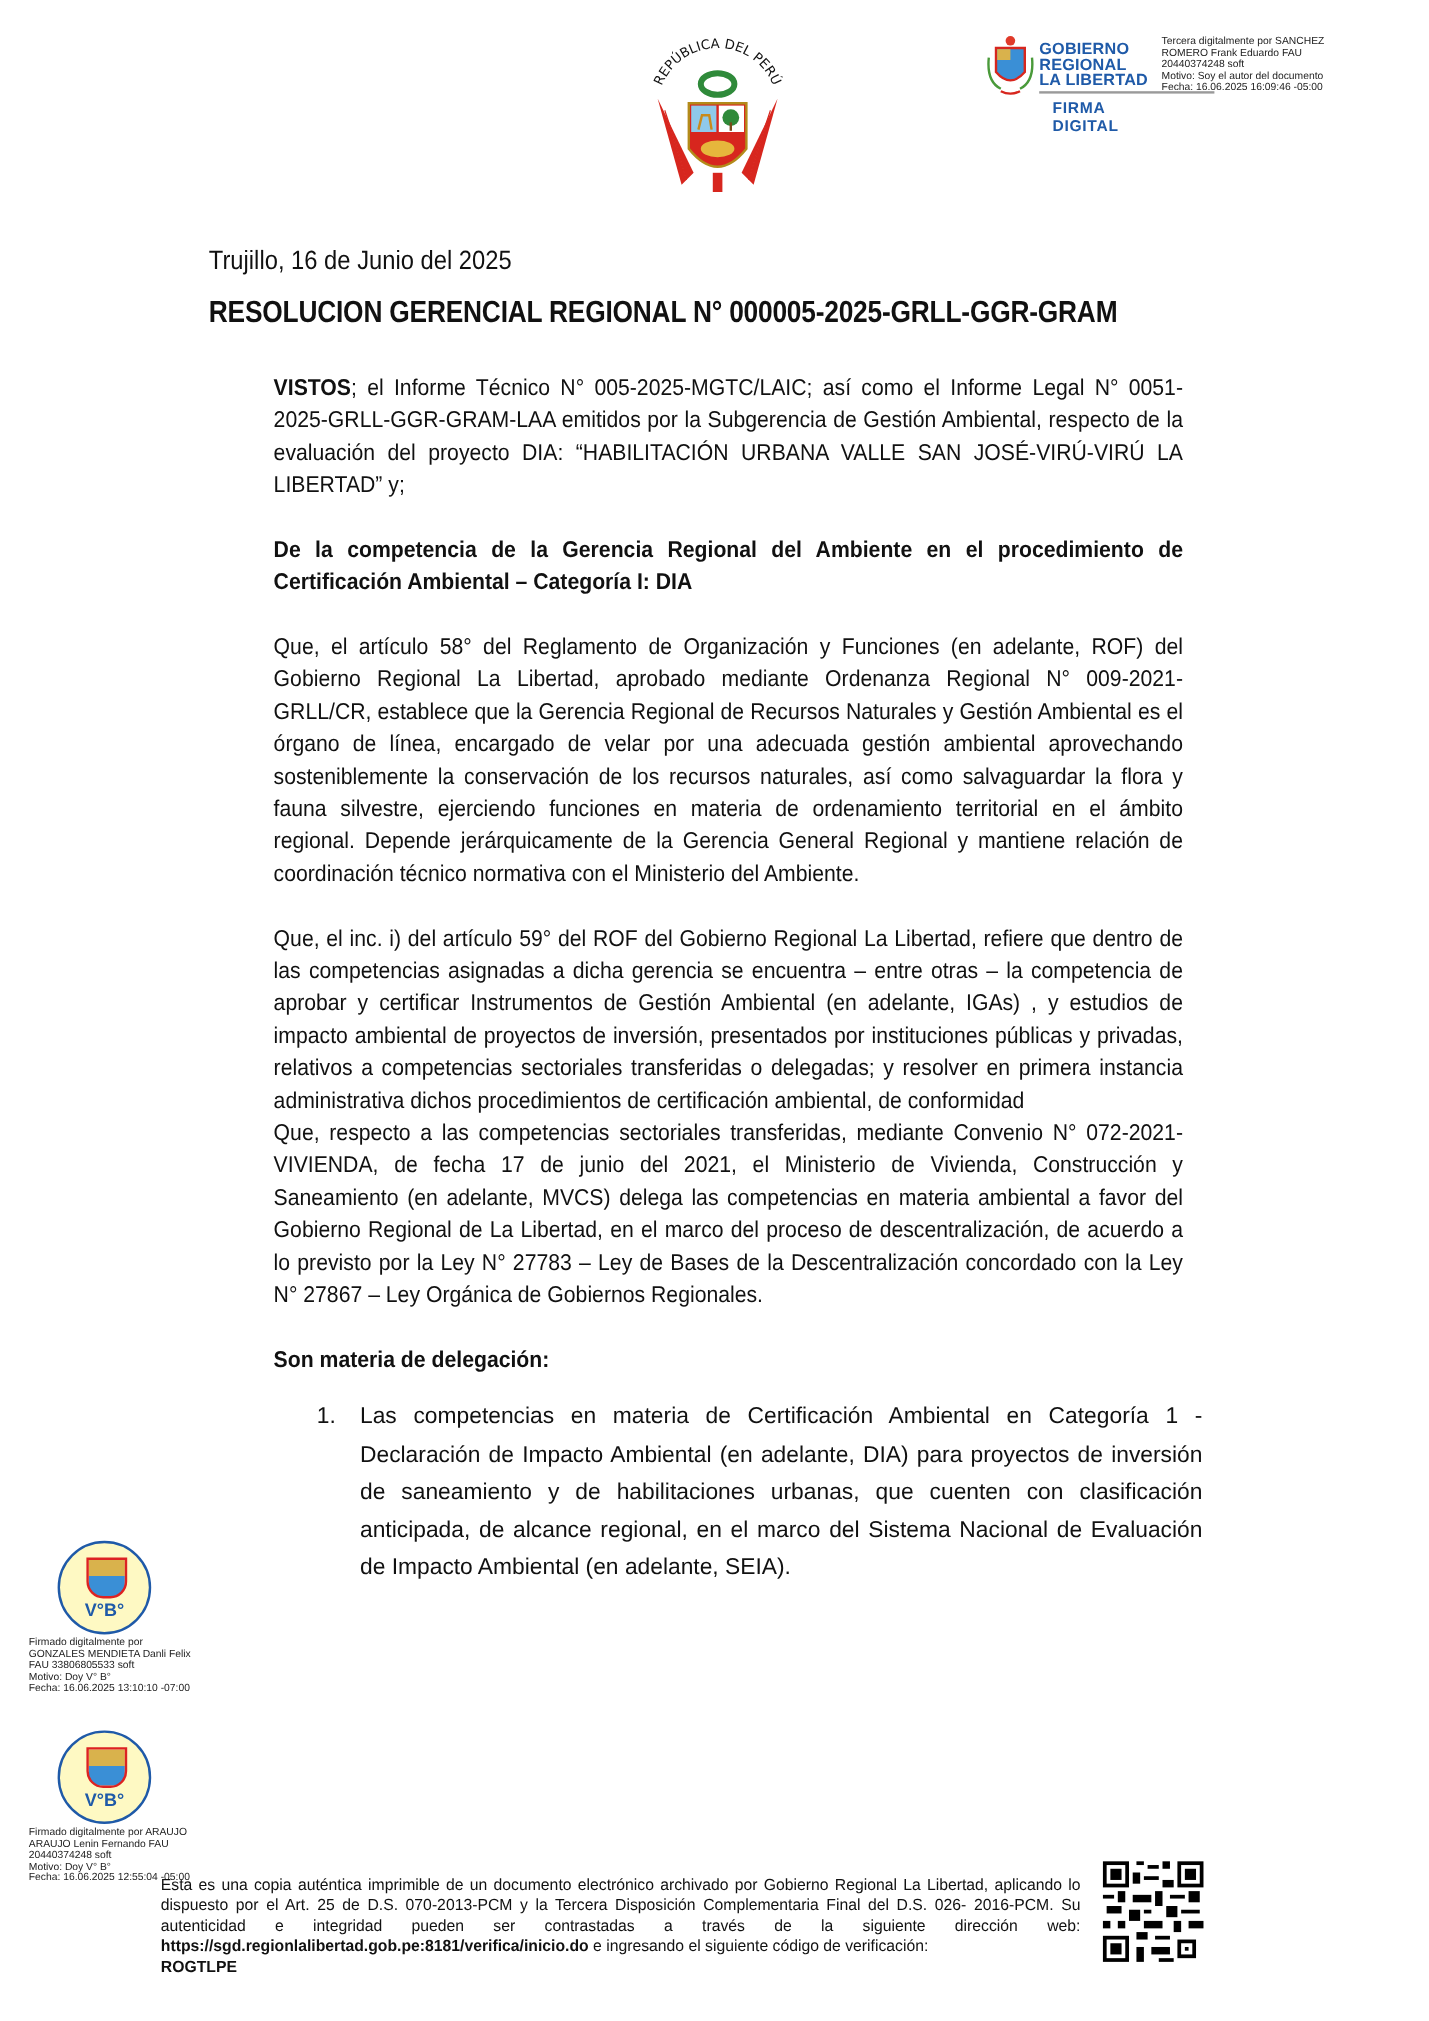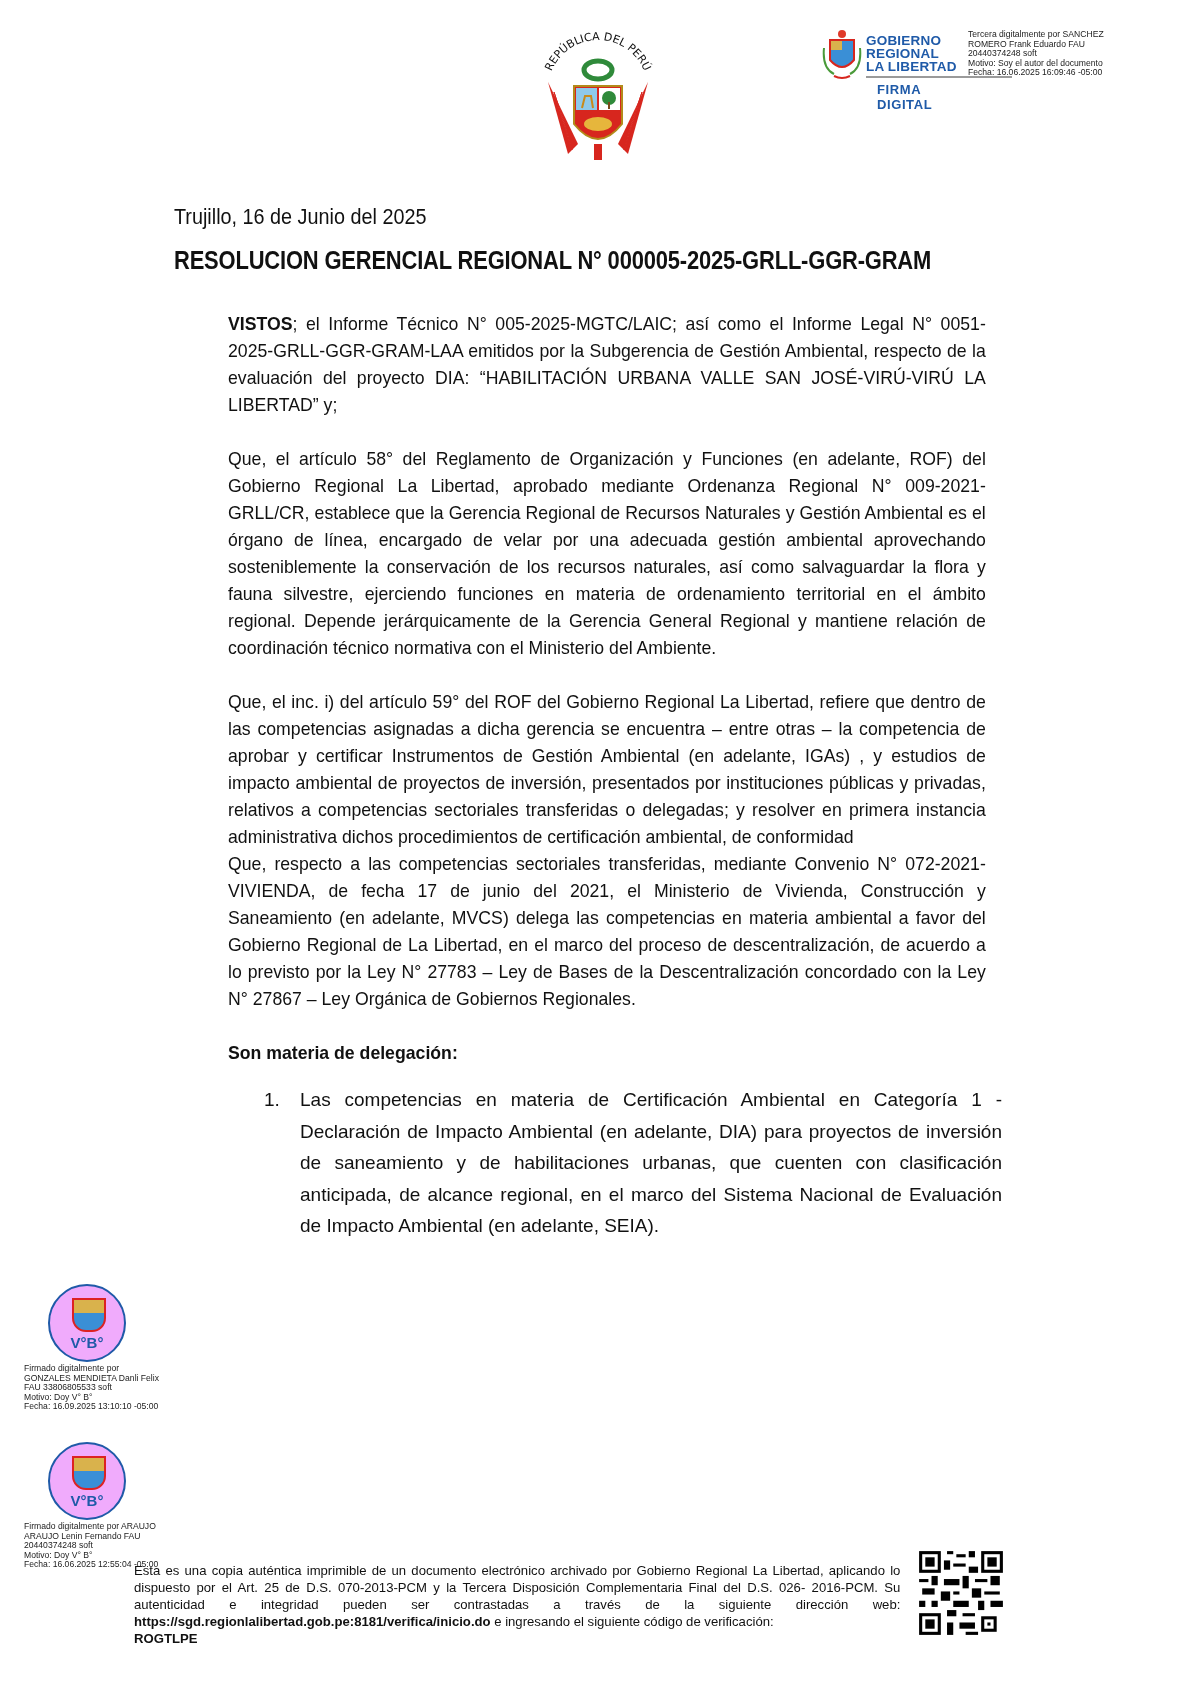--- a/index.html
+++ b/index.html
@@ -18,21 +18,21 @@
     
     #body { left:228px; top:310px; width:774px; font-size:19px; line-height:27px; }
     #body p { margin:0 16px 27px 0; text-align:justify; font-family:"Liberation Sans", sans-serif; }
     .cond { display:block; transform:scaleX(0.93); transform-origin:left; width:107.5%; }
     .b { font-weight:bold; }
     .li { display:flex; padding-left:36px; line-height:31.5px; }
     .li .num { width:36px; flex:none; }
     .li .txt { text-align:justify; flex:1; }
     
     .stamp { position:absolute; left:24px; width:160px; }
-    .seal { width:74px; height:74px; border:2px solid #1f5aa8; border-radius:50%; margin-left:24px; position:relative; background:#f0abfc; }
+    .seal { width:74px; height:74px; border:2px solid #1f5aa8; border-radius:50%; margin-left:24px; position:relative; background:#fef9c3; }
     .seal .shield { position:absolute; left:22px; top:12px; width:30px; height:30px; border:2px solid #d22; border-radius:0 0 14px 14px; background:linear-gradient(#d9b24c 0 45%, #3a8fd6 45% 100%); }
     .seal .vobo { position:absolute; left:0; right:0; top:48px; text-align:center; color:#1f5aa8; font-weight:bold; font-size:15px; }
     .stamp-text { font-size:8.6px; line-height:9.6px; color:#222; margin-top:2px; }
     
     #footer { left:134px; top:1562px; width:782px; font-size:13.4px; line-height:17px; text-align:justify; transform:scaleX(0.98); transform-origin:left; }
     #qr { left:916px; top:1548px; width:90px; height:90px; }
   </style>
 </head>
 <body>
 
@@ -82,20 +82,23 @@
   <div>Fecha: 16.06.2025 16:09:46 -05:00</div>
 </div>
 
 <div id="date-line" class="abs">Trujillo, 16 de Junio del 2025</div>
 <div id="res-title" class="abs">RESOLUCION GERENCIAL REGIONAL N° 000005-2025-GRLL-GGR-GRAM</div>
 
 <div id="body" class="abs">
   <p>
       <span class="cond"><span class="b">VISTOS</span><span>; el Informe Técnico N° 005-2025-MGTC/LAIC; así como el Informe Legal N° 0051-2025-GRLL-GGR-GRAM-LAA emitidos por la Subgerencia de Gestión Ambiental, respecto de la evaluación del proyecto DIA: “HABILITACIÓN URBANA VALLE SAN JOSÉ-VIRÚ-VIRÚ LA LIBERTAD” y;</span></span>
     </p>
+  <p class="b">
+      <span class="cond">De la competencia de la Gerencia Regional del Ambiente en el procedimiento de Certificación Ambiental – Categoría I: DIA</span>
+    </p>
   <p>
       <span class="cond">Que, el artículo 58° del Reglamento de Organización y Funciones (en adelante, ROF) del Gobierno Regional La Libertad, aprobado mediante Ordenanza Regional N° 009-2021-GRLL/CR, establece que la Gerencia Regional de Recursos Naturales y Gestión Ambiental es el órgano de línea, encargado de velar por una adecuada gestión ambiental aprovechando sosteniblemente la conservación de los recursos naturales, así como salvaguardar la flora y fauna silvestre, ejerciendo funciones en materia de ordenamiento territorial en el ámbito regional. Depende jerárquicamente de la Gerencia General Regional y mantiene relación de coordinación técnico normativa con el Ministerio del Ambiente.</span>
     </p>
   <p style="margin-bottom:0">
       <span class="cond">Que, el inc. i) del artículo 59° del ROF del Gobierno Regional La Libertad, refiere que dentro de las competencias asignadas a dicha gerencia se encuentra – entre otras – la competencia de aprobar y certificar Instrumentos de Gestión Ambiental (en adelante, IGAs) , y estudios de impacto ambiental de proyectos de inversión, presentados por instituciones públicas y privadas, relativos a competencias sectoriales transferidas o delegadas; y resolver en primera instancia administrativa dichos procedimientos de certificación ambiental, de conformidad</span>
     </p>
   <p>
       <span class="cond">Que, respecto a las competencias sectoriales transferidas, mediante Convenio N° 072-2021-VIVIENDA, de fecha 17 de junio del 2021, el Ministerio de Vivienda, Construcción y Saneamiento (en adelante, MVCS) delega las competencias en materia ambiental a favor del Gobierno Regional de La Libertad, en el marco del proceso de descentralización, de acuerdo a lo previsto por la Ley N° 27783 – Ley de Bases de la Descentralización concordado con la Ley N° 27867 – Ley Orgánica de Gobiernos Regionales.</span>
     </p>
   <p class="b" style="margin-bottom:18px">
@@ -110,21 +113,21 @@
 <div class="stamp" style="top:1284px">
   <div class="seal">
       <div class="shield"></div>
       <div class="vobo">V°B°</div>
     </div>
   <div class="stamp-text">
     <div>Firmado digitalmente por</div>
     <div>GONZALES MENDIETA Danli Felix</div>
     <div>FAU 33806805533 soft</div>
     <div>Motivo: Doy V° B°</div>
-    <div>Fecha: 16.09.2025 13:10:10 -05:00</div>
+    <div>Fecha: 16.06.2025 13:10:10 -07:00</div>
   </div>
 </div>
 <div class="stamp" style="top:1442px">
   <div class="seal">
       <div class="shield"></div>
       <div class="vobo">V°B°</div>
     </div>
   <div class="stamp-text">
     <div>Firmado digitalmente por ARAUJO</div>
     <div>ARAUJO Lenin Fernando FAU</div>

